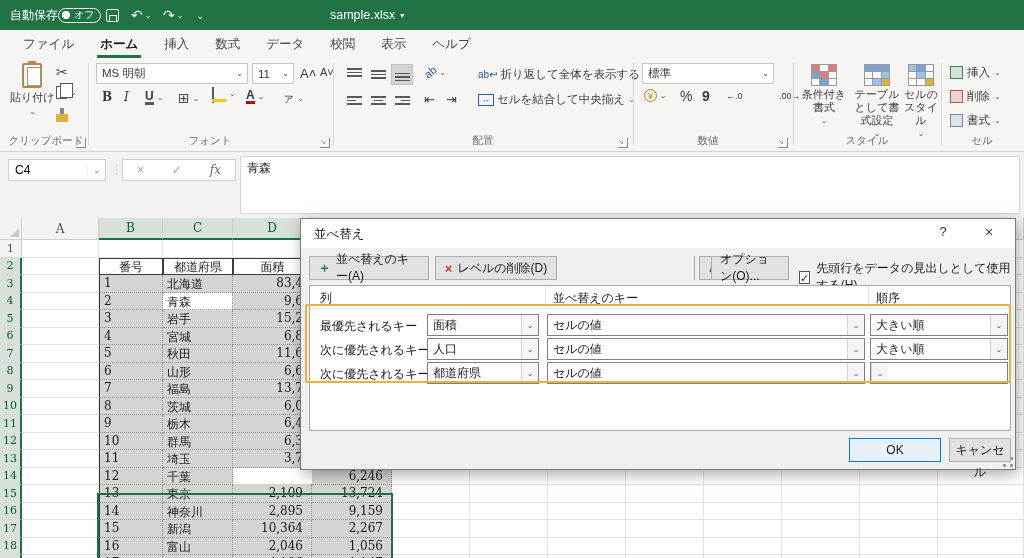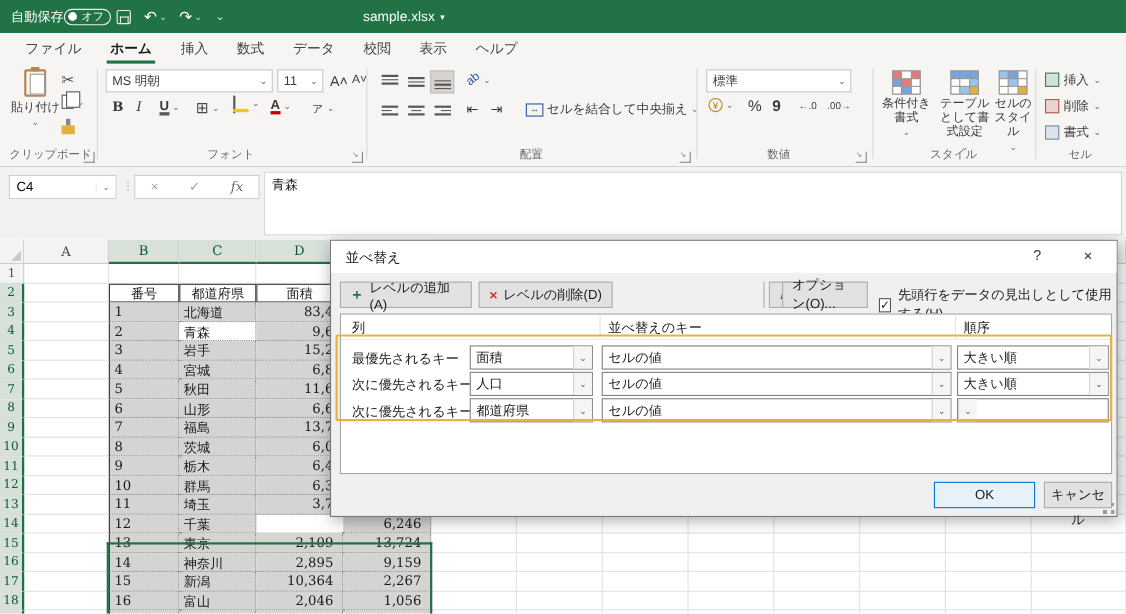--- a/index.html
+++ b/index.html
@@ -274,41 +274,45 @@
         <span class="ribbtn">
           <span class="lines hr">
             <i></i>
             <i></i>
             <i></i>
           </span>
         </span>
       </div>
     <div class="rbtn" style="left:424px; top:34px; font-size:13px;">⇤</div>
     <div class="rbtn" style="left:446px; top:34px; font-size:13px;">⇥</div>
+    <div class="rbtn" style="left:478px; top:9px;">
+      <span style="color:#2b579a; font-size:10px;"><span>ab</span><span>↩</span></span>
+      <span style="font-size:11.5px">折り返して全体を表示する</span>
+    </div>
     <div class="rbtn" style="left:478px; top:34px;">
       <span style="width:16px; height:12px; border:1.2px solid #2b579a; display:inline-flex; align-items:center; justify-content:center; font-size:8px; color:#2b579a;">↔</span>
       <span style="font-size:11.5px">セルを結合して中央揃え</span>
       <span class="chev">⌄</span>
     </div>
     <div class="glabel" style="left:423px;">配置</div>
     <div class="launcher" style="left:618px;">↘</div>
     <div class="gsep" style="left:633px;"></div>
 
     <div class="combo-sm" style="left:642px; top:5px; width:132px;">
         <span class="t">標準</span>
         <span class="a">⌄</span>
       </div>
     <div class="rbtn" style="left:644px; top:31px;">
         <span class="coin">¥</span>
         <span class="chev">⌄</span>
       </div>
     <div class="rbtn" style="left:680px; top:30px; font-size:14px;">%</div>
     <div class="rbtn" style="left:702px; top:30px; font-size:14px; font-weight:bold;">9</div>
     <div class="rbtn" style="left:726px; top:33px; font-size:9px;">←.0</div>
-    <div class="rbtn" style="left:752px; top:33px; font-size:9px;">.00→</div>
+    <div class="rbtn" style="left:779px; top:33px; font-size:9px;">.00→</div>
     <div class="glabel" style="left:648px;">数値</div>
     <div class="launcher" style="left:778px;">↘</div>
     <div class="gsep" style="left:793px;"></div>
 
     <div class="rbtn" style="left:801px; top:6px; flex-direction:column; gap:2px; width:46px;">
       <span class="grid-ic">
           <i style="background:#dd7e78"></i>
           <i></i>
           <i style="background:#dd7e78"></i>
           <i style="background:#7ba3d8"></i>
@@ -671,21 +675,21 @@
   <div id="sel-border" style="position:absolute; left:97px; top:493px;"></div>
 
   <div id="dialog">
     <div id="dlg-titlebar">
       <span id="dlg-title">並べ替え</span>
       <span id="dlg-help">?</span>
       <span id="dlg-close">×</span>
     </div>
     <div class="dbtn" style="left:8px; width:120px;">
       <span class="plus">＋</span>
-        <span>レベルの追加(A)</span>
+        <span>並べ替えのキー(A)</span>
     </div>
     <div class="dbtn" style="left:134px; width:122px;">
       <span class="delx">×</span>
         <span>レベルの削除(D)</span>
     </div>
     <div style="position:absolute; left:393px; top:37px; height:24px; width:1px; background:#adadad;"></div>
     <div class="dbtn arrow up" style="left:398px;">∧</div>
     <div class="dbtn arrow down" style="left:428px;">∨</div>
     <div class="dbtn" style="left:408px; width:78px; left:410px;" id="options-btn">オプション(O)...</div>
     <div id="dlg-check">

